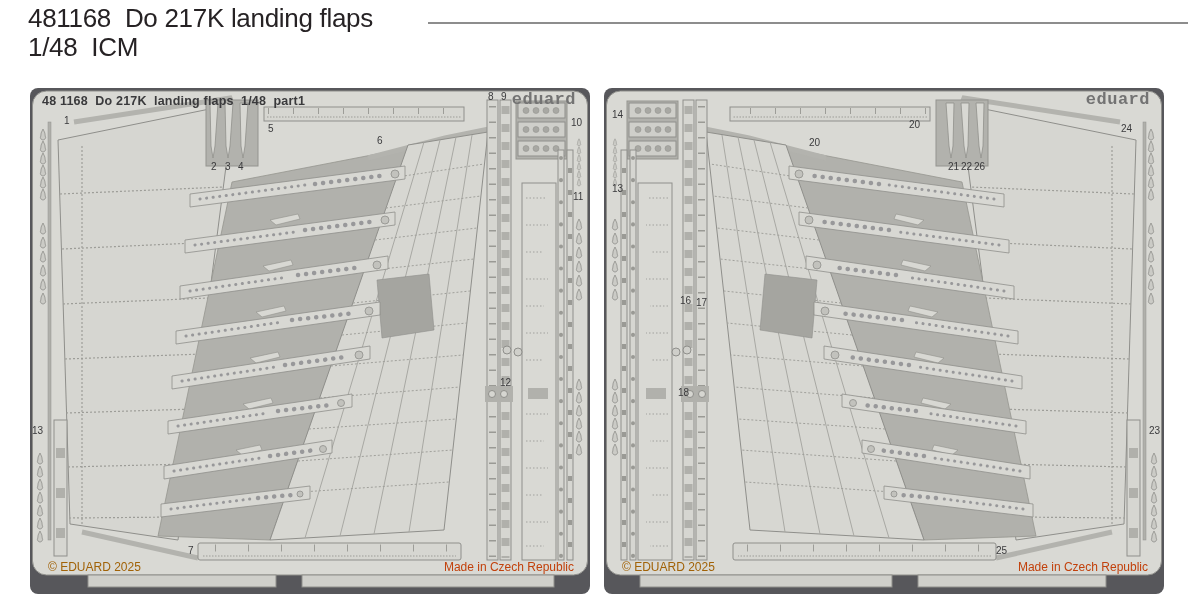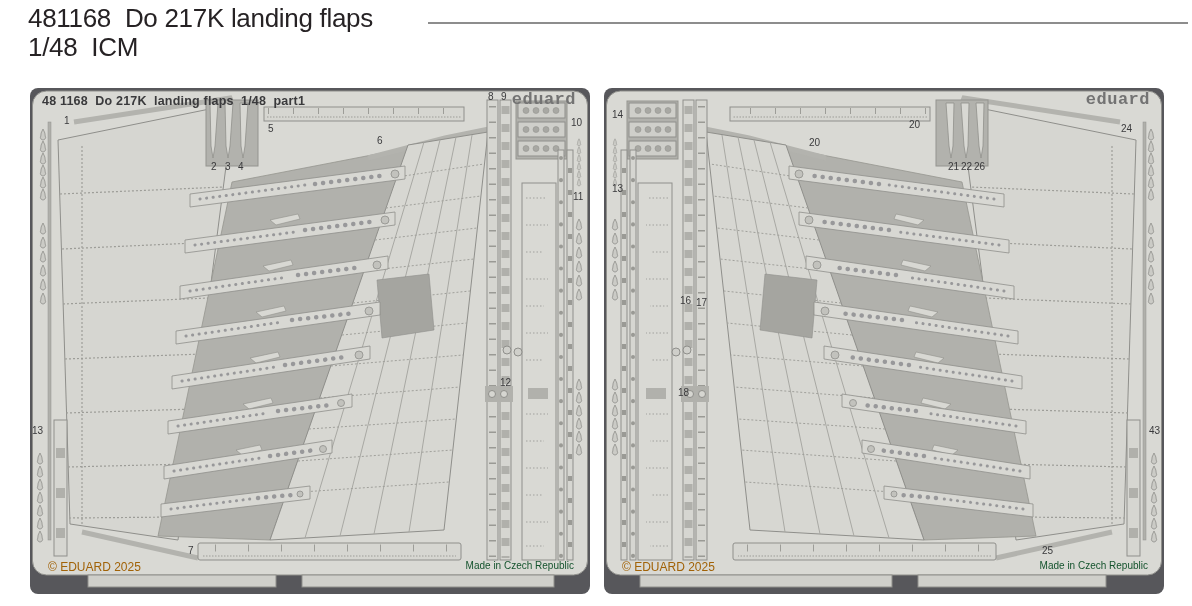--- a/index.html
+++ b/index.html
@@ -26,21 +26,21 @@
   }
   .brand{
     position:absolute;right:14px;top:2px;
     font-family:Liberation Mono, monospace;font-weight:bold;font-size:17px;color:#737373;
     letter-spacing:0.5px;
   }
   .copyright{
     position:absolute;left:18px;top:472px;font-size:12px;color:#a16207;
   }
   .made-in{
-    position:absolute;right:16px;top:472px;font-size:10px;color:#14532d;
+    position:absolute;right:16px;top:472px;font-size:12px;color:#c2410c;
   }
   .labels-layer{position:absolute;left:0;top:0;width:100%;height:100%;}
   .part-label{
     position:absolute;font-size:10px;color:#3a3a3c;line-height:1;white-space:nowrap;
   }
 </style>
 </head>
 <body>
 
 <svg style="position:absolute;width:0;height:0" aria-hidden="true">
@@ -300,16 +300,16 @@
       <span class="part-label" style="left: 8px; top: 96px;">13</span>
       <span class="part-label" style="left: 76px; top: 172px; margin-top: 36px;">16</span>
       <span class="part-label" style="left: 92px; top: 210px;">17</span>
       <span class="part-label" style="left: 74px; top: 300px;">18</span>
       <span class="part-label" style="left: 205px; top: 50px;">20</span>
       <span class="part-label" style="left: 305px; top: 32px;">20</span>
       <span class="part-label" style="left: 344px; top: 74px;">21</span>
       <span class="part-label" style="left: 357px; top: 74px;">22</span>
       <span class="part-label" style="left: 370px; top: 74px;">26</span>
       <span class="part-label" style="left: 517px; top: 36px;">24</span>
-      <span class="part-label" style="left: 392px; top: 458px; margin-left: 46px;">25</span>
-      <span class="part-label" style="left: 545px; top: 338px;">43</span>
+      <span class="part-label" style="left: 392px; top: 458px;">25</span>
+      <span class="part-label" style="left: 545px; top: 338px;">23</span>
     </div>
 </div>
 
 </body></html>

